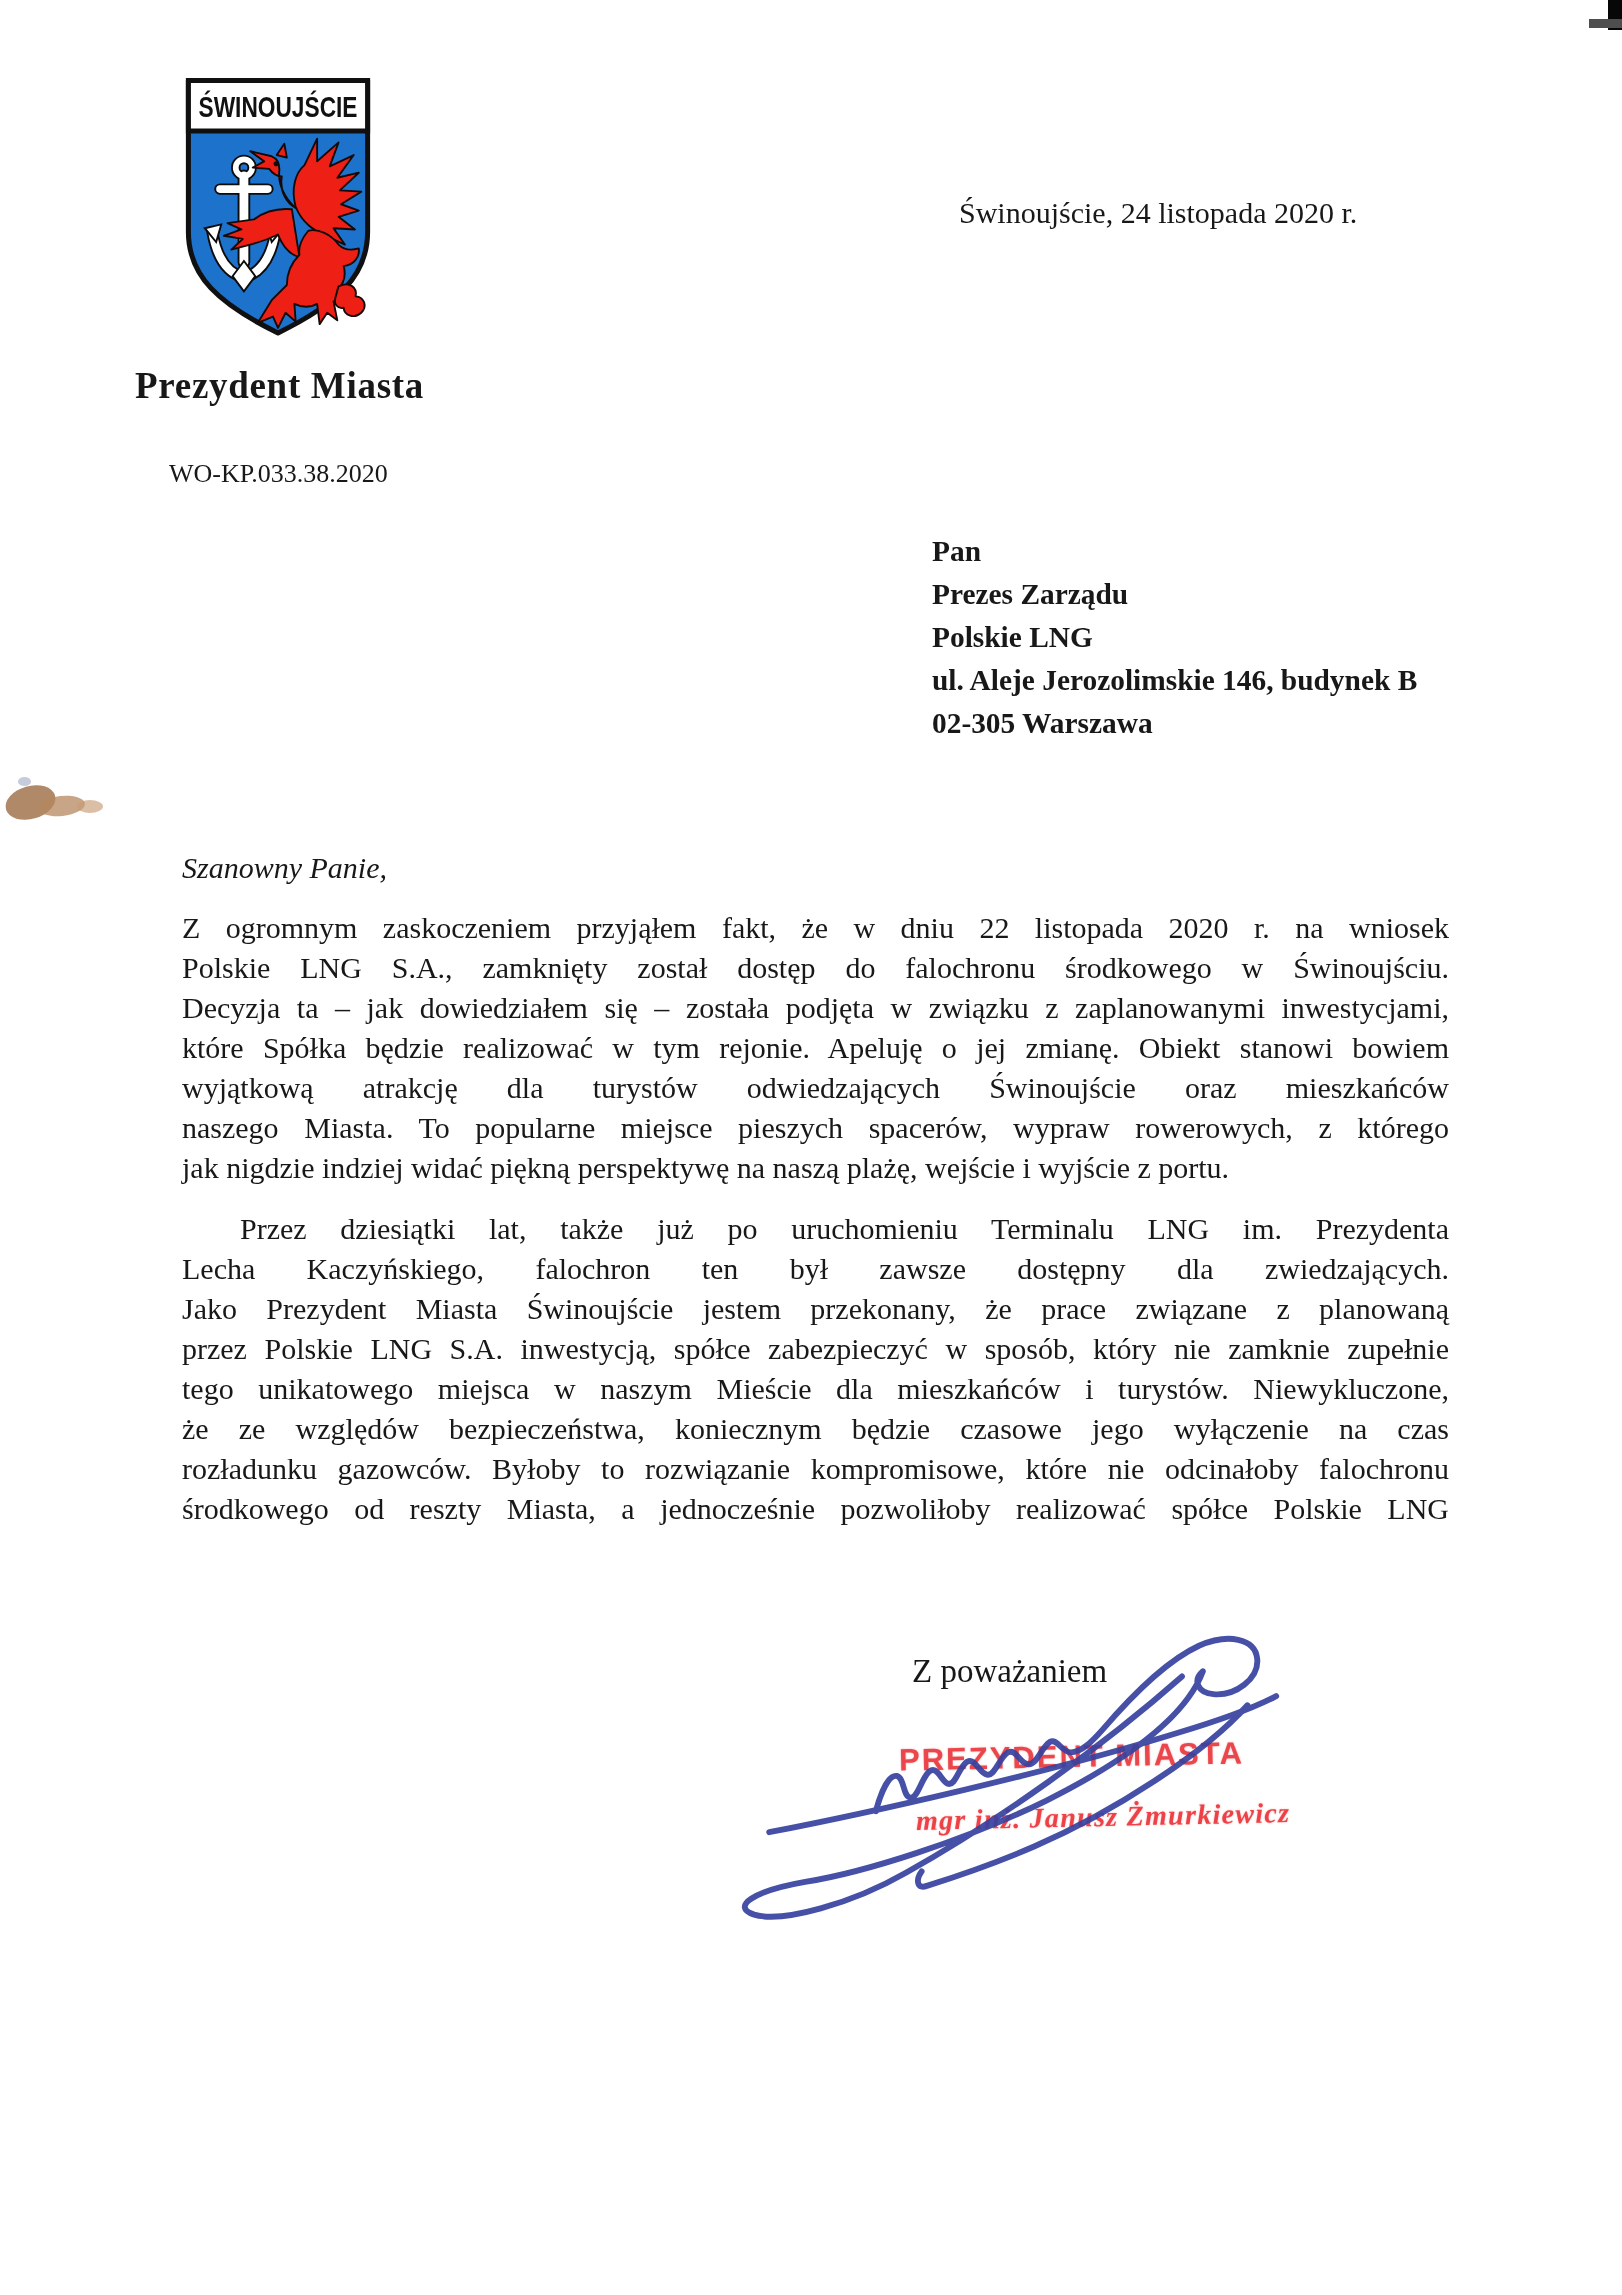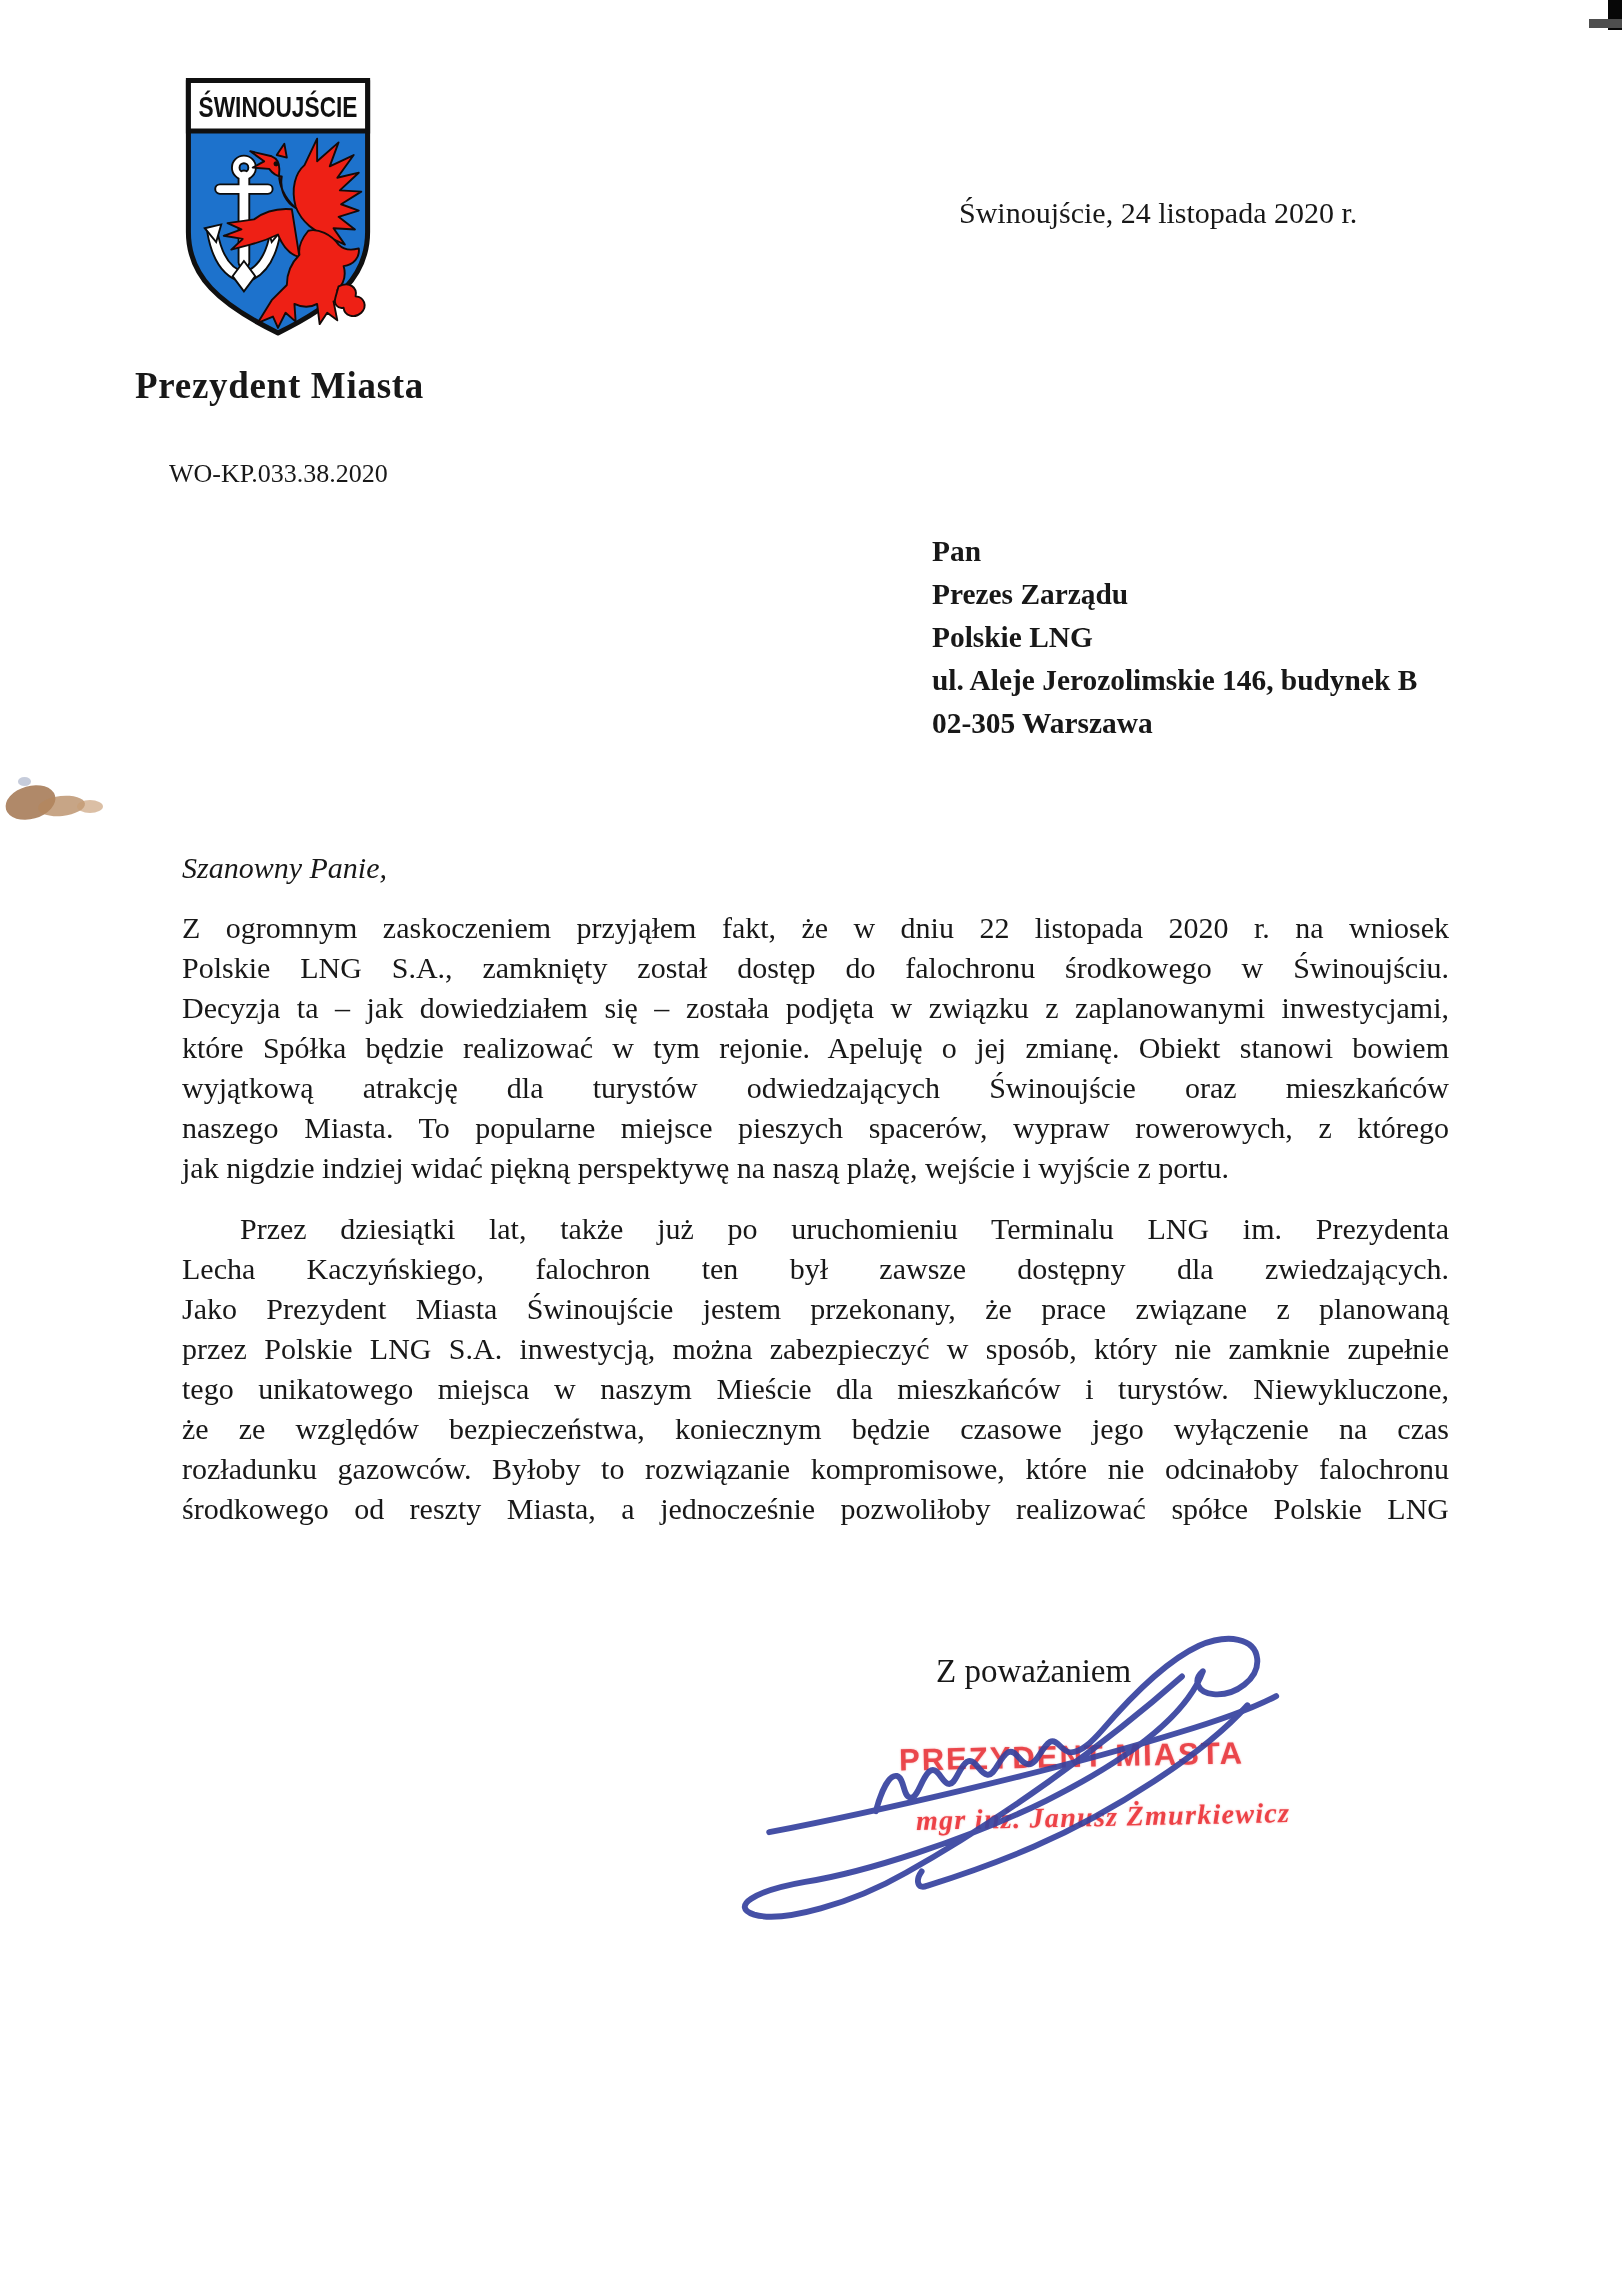--- a/index.html
+++ b/index.html
@@ -32,21 +32,21 @@
 
   .salutation { left:182px; top:851px; font-size:30px;font-style:italic; }
 
   .para { left:182px; width:1267px; font-size:30px; line-height:40px; }
   .p1 { top:908px; }
   .p2 { top:1209px; }
   .bline { height:40px; white-space:normal; }
   .just { text-align:justify; text-align-last:justify; text-justify:inter-word; }
   .indent { text-indent:58px; }
 
-  .closing-phrase { left:912px; top:1653px; font-size:33px;margin-left:24px; }
+  .closing-phrase { left:912px; top:1653px; font-size:33px; }
 
   .stamp-title {
     left:899px; top:1739px;
     font-family:"Liberation Sans", sans-serif;
     font-size:31px; font-weight:bold; letter-spacing:2px;
     color:rgba(232,56,62,.88);
     transform:rotate(-1.2deg);
     text-shadow:0 0 2px rgba(232,56,62,.45);
   }
   .stamp-name {
@@ -138,21 +138,21 @@
   <div class="bline just">które Spółka będzie realizować w tym rejonie. Apeluję o jej zmianę. Obiekt stanowi bowiem</div>
   <div class="bline just">wyjątkową atrakcję dla turystów odwiedzających Świnoujście oraz mieszkańców</div>
   <div class="bline just">naszego Miasta. To popularne miejsce pieszych spacerów, wypraw rowerowych, z którego</div>
   <div class="bline">jak nigdzie indziej widać piękną perspektywę na naszą plażę, wejście i wyjście z portu.</div>
 </div>
 
 <div class="abs para p2">
   <div class="bline just indent">Przez dziesiątki lat, także już po uruchomieniu Terminalu LNG im. Prezydenta</div>
   <div class="bline just">Lecha Kaczyńskiego, falochron ten był zawsze dostępny dla zwiedzających.</div>
   <div class="bline just">Jako Prezydent Miasta Świnoujście jestem przekonany, że prace związane z planowaną</div>
-  <div class="bline just">przez Polskie LNG S.A. inwestycją, można zabezpieczyć w sposób, który nie zamknie zupełnie</div>
+  <div class="bline just">przez Polskie LNG S.A. inwestycją, spółce zabezpieczyć w sposób, który nie zamknie zupełnie</div>
   <div class="bline just">tego unikatowego miejsca w naszym Mieście dla mieszkańców i turystów. Niewykluczone,</div>
   <div class="bline just">że ze względów bezpieczeństwa, koniecznym będzie czasowe jego wyłączenie na czas</div>
   <div class="bline just">rozładunku gazowców. Byłoby to rozwiązanie kompromisowe, które nie odcinałoby falochronu</div>
   <div class="bline just">środkowego od reszty Miasta, a jednocześnie pozwoliłoby realizować spółce Polskie LNG</div>
 </div>
 
 <div class="abs closing-phrase">Z poważaniem</div>
 
 <div class="abs stamp-title">PREZYDENT MIASTA</div>
 <div class="abs stamp-name">mgr inż. Janusz Żmurkiewicz</div>

